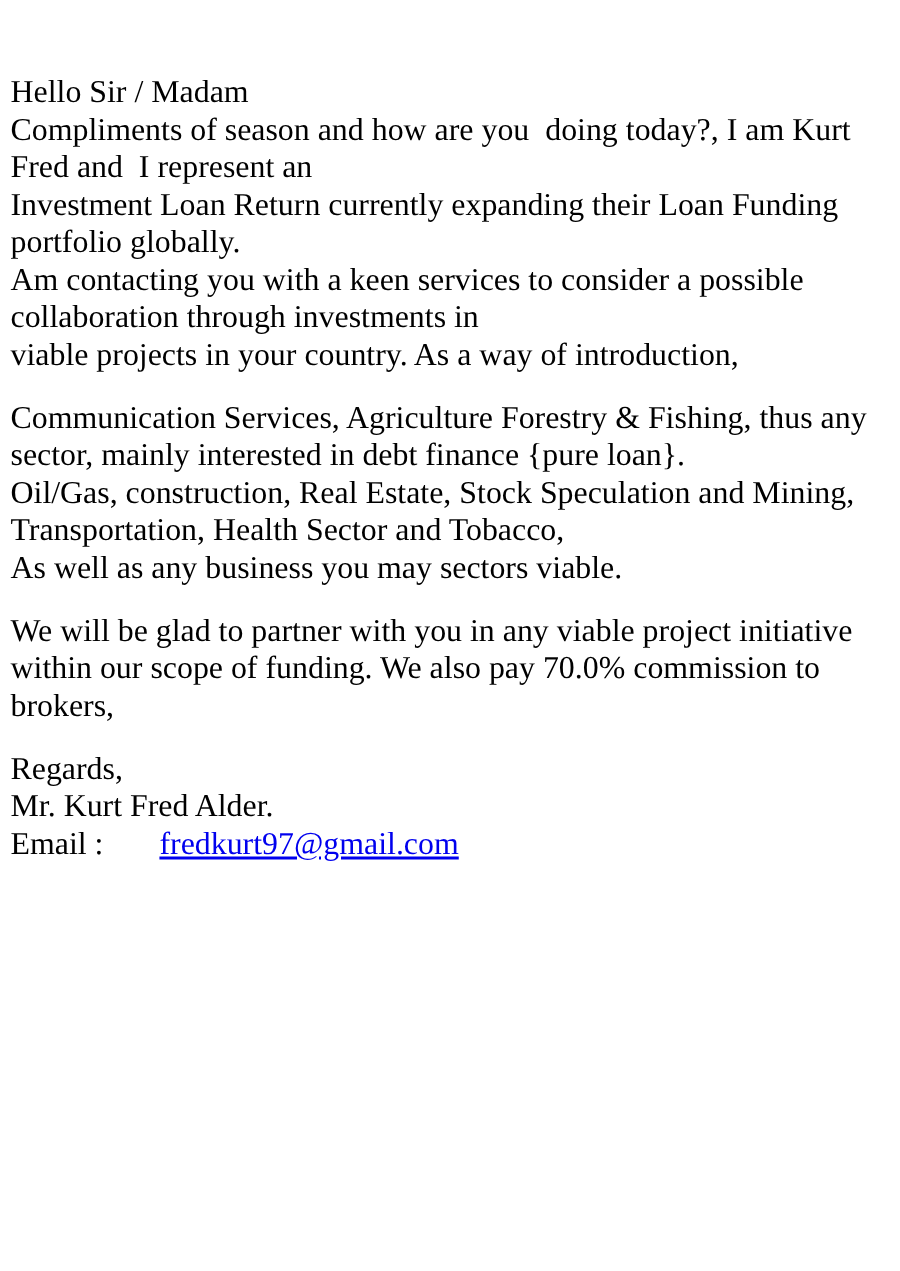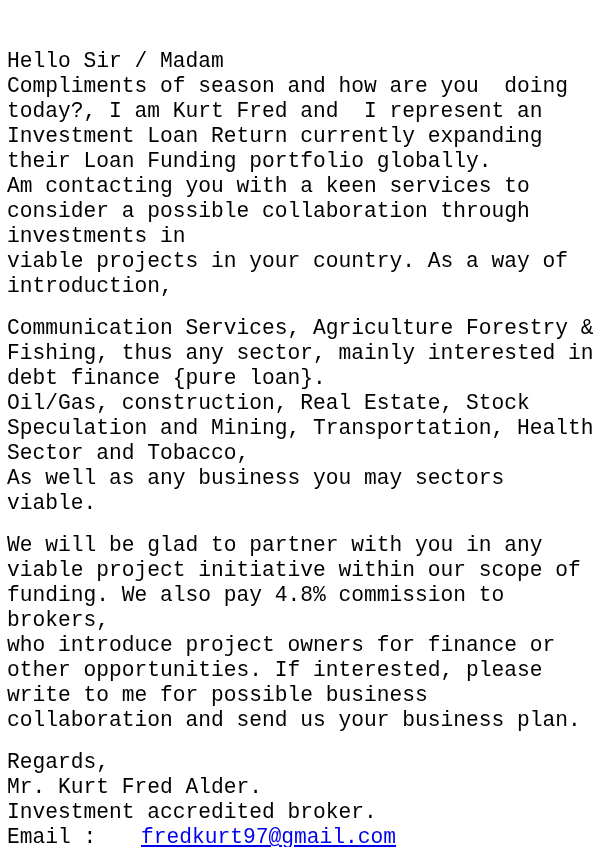--- a/index.html
+++ b/index.html
@@ -8,21 +8,21 @@
     background: #ffffff;
   }
   .page {
     position: relative;
     width: 600px;
     height: 847px;
     box-sizing: border-box;
     padding: 49px 5px 0 7px;
     background: #ffffff;
     color: #000000;
-    font-family: Liberation Mono, monospace;
+    font-family: Liberation Serif, serif;
     font-size: 21.25px;
     line-height: 25px;
     overflow: hidden;
   }
   p.para {
     margin: 0;
     padding: 0;
   }
   p.para + p.para {
     margin-top: 17px;
@@ -58,24 +58,22 @@
     <span class="line">viable projects in your country. As a way of introduction,</span>
   </p>
 
   <p class="para">
     <span class="line">Communication Services, Agriculture Forestry &amp; Fishing, thus any sector, mainly interested in debt finance {pure loan}.</span>
     <span class="line">Oil/Gas, construction, Real Estate, Stock Speculation and Mining, Transportation, Health Sector and Tobacco,</span>
     <span class="line">As well as any business you may sectors viable.</span>
   </p>
 
   <p class="para">
-    <span class="line">We will be glad to partner with you in any viable project initiative within our scope of funding. We also pay 4.8% commission to brokers,</span>
-    <span class="line">who introduce project owners for finance or other opportunities. If interested, please write to me for possible business collaboration and send us your business plan.</span>
+    <span class="line">We will be glad to partner with you in any viable project initiative within our scope of funding. We also pay 70.0% commission to brokers,</span>
   </p>
 
   <p class="para sig">
     <span class="line">Regards,</span>
     <span class="line">Mr. Kurt Fred Alder.</span>
-    <span class="line">Investment accredited broker.</span>
     <span class="email-line"><span>Email : </span><a class="email-link">fredkurt97@gmail.com</a></span>
   </p>
 
 </div>
 
 </body></html>

